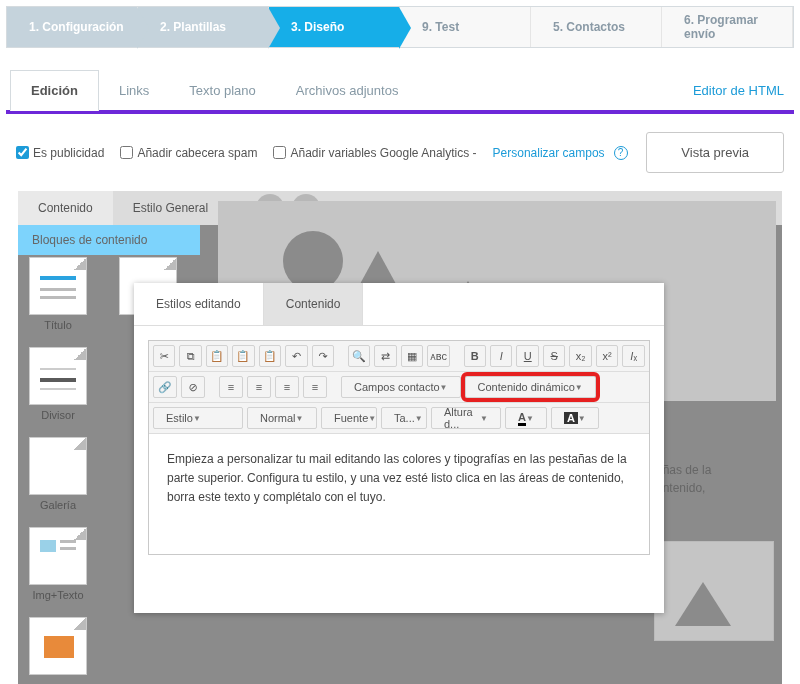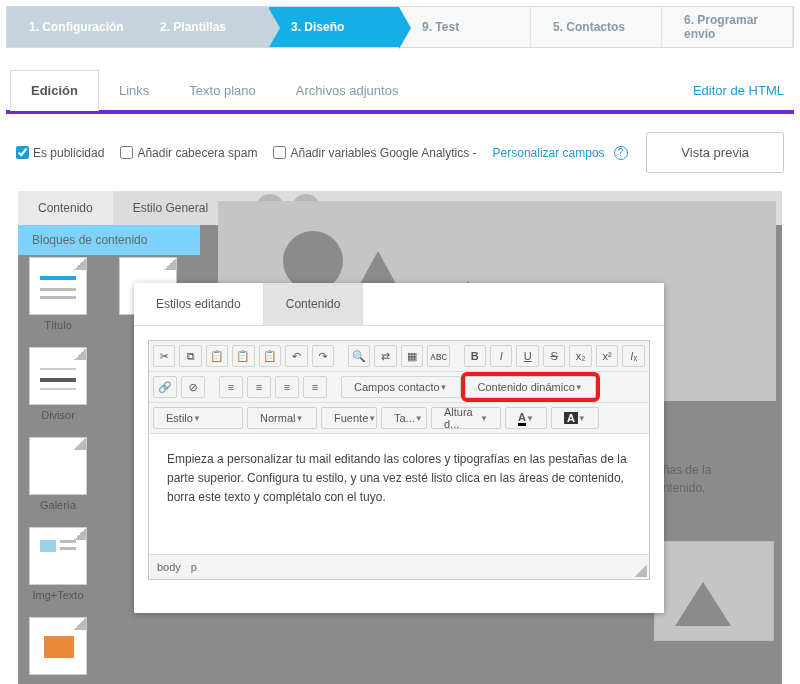--- a/index.html
+++ b/index.html
@@ -305,19 +305,14 @@
           <span class="caret">▼</span>
         </span>
       <span class="tb-dd">
           <span style="background:#333;color:#fff;padding:0 3px;font-weight:bold">A</span>
           <span class="caret">▼</span>
         </span>
     </div>
 
     <div class="editor-area">Empieza a personalizar tu mail editando las colores y tipografías en las pestañas de la parte superior. Configura tu estilo, y una vez esté listo clica en las áreas de contenido, borra este texto y complétalo con el tuyo.</div>
 
-    <div class="paths-bar" style="position:relative">
-      <span>body</span>
-      <span>p</span>
-      <span class="grip"></span>
-    </div>
   </div>
 </div>
 
 </body></html>

